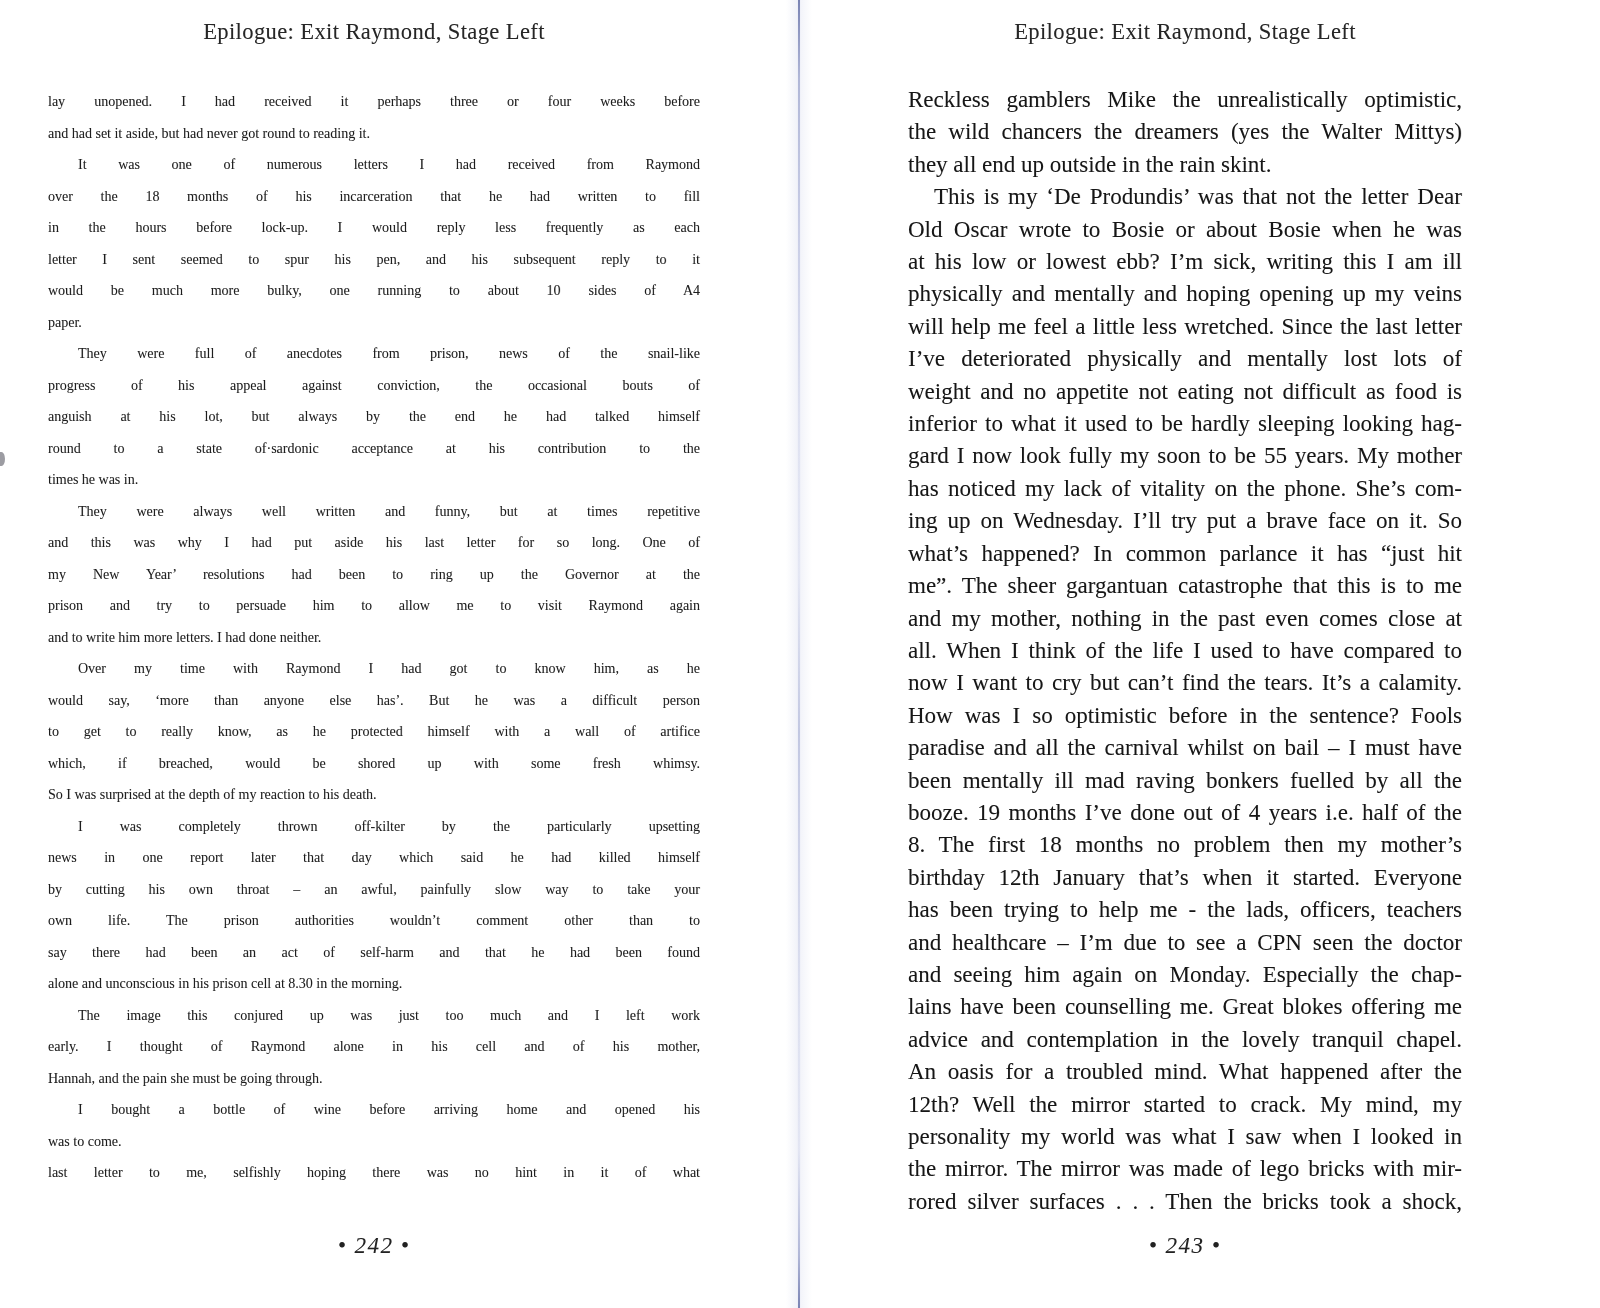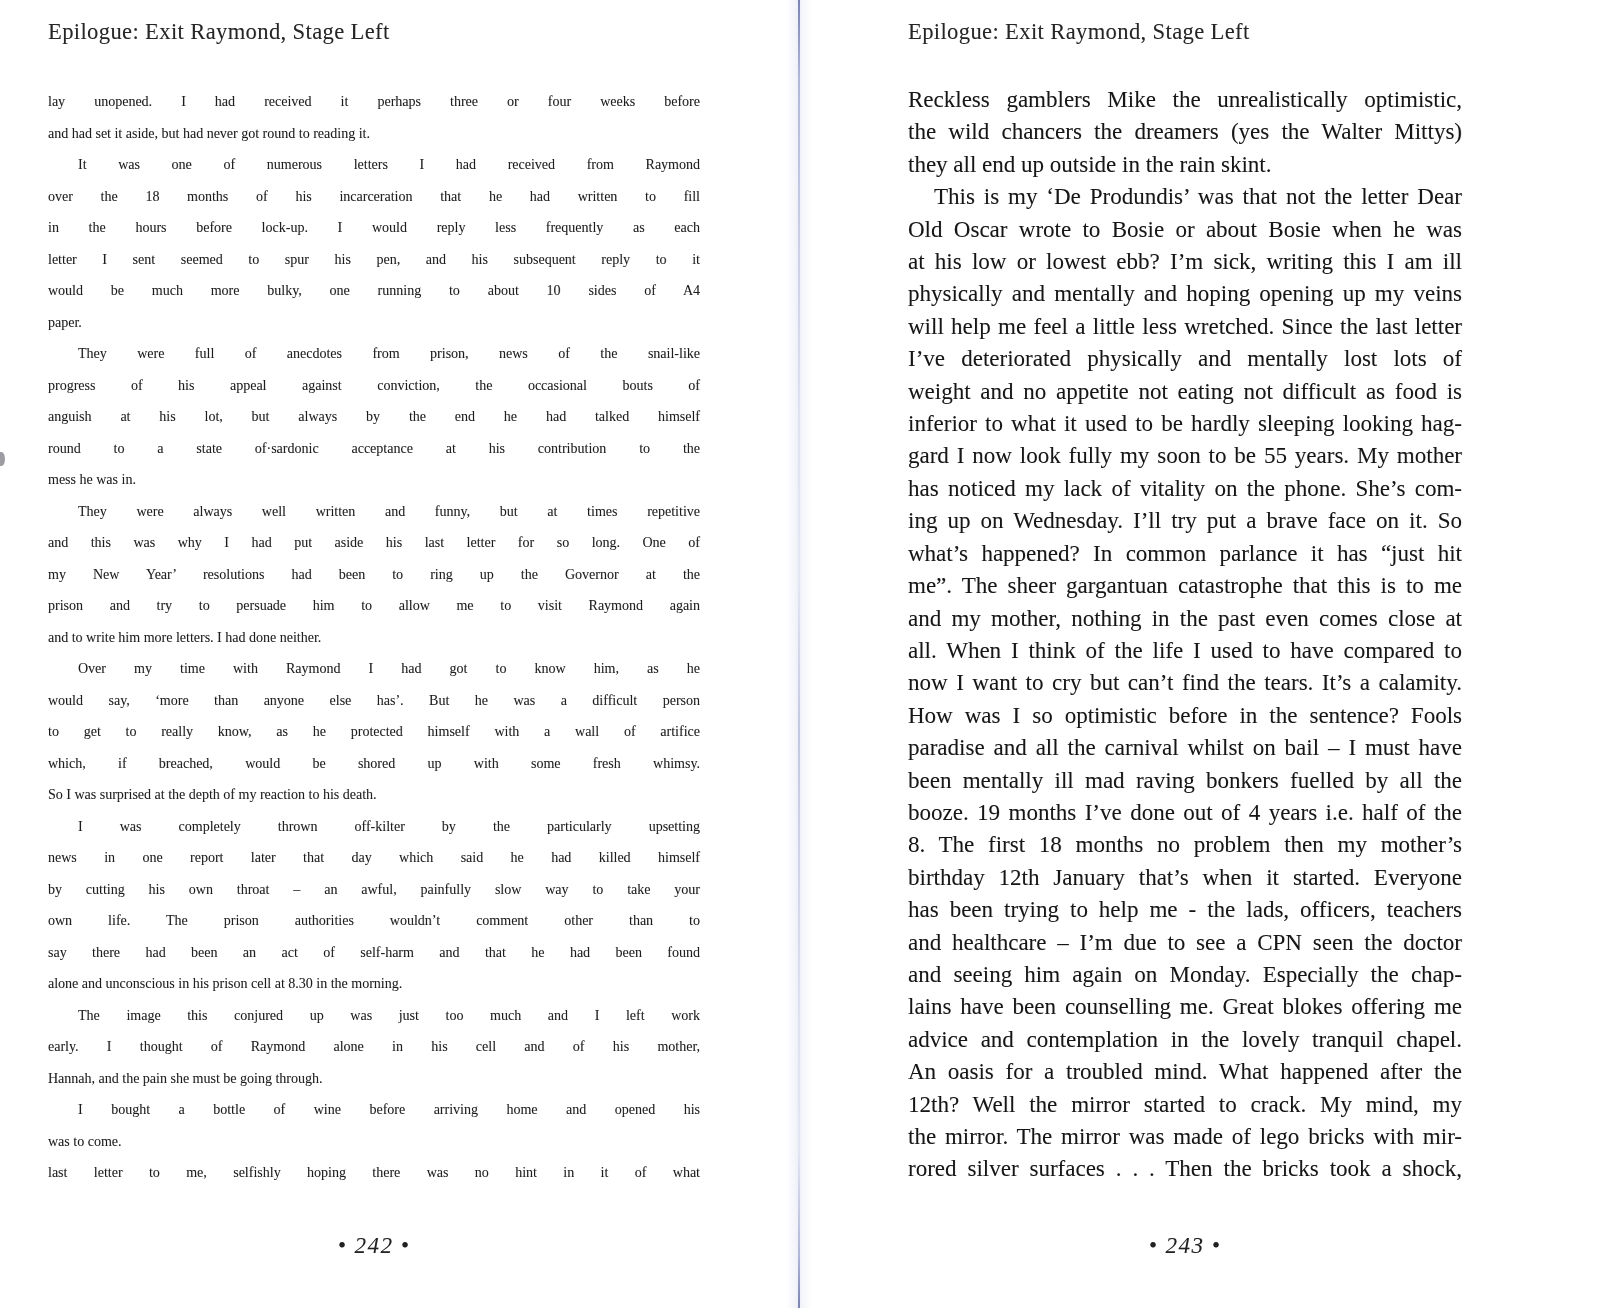--- a/index.html
+++ b/index.html
@@ -11,20 +11,21 @@
     overflow: hidden;
     font-family: "Liberation Serif", "DejaVu Serif", serif;
     color: #1d1d1d;
   }
   .page { position: absolute; top: 0; height: 1308px; }
   .page.left  { left: 48px;  width: 652px; }
   .page.right { left: 908px; width: 554px; }
 
   .running-header {
     position: absolute; top: 19px; left: 0; right: 0;
+    text-align: center;
     font-size: 22.5px;
     letter-spacing: 0.4px;
     white-space: nowrap;
     color: #262626;
     text-shadow: 0.3px 0.3px 0.6px rgba(70,70,70,0.28);
   }
 
   .page-body { position: absolute; left: 0; right: 0; }
   .left  .page-body { top: 86px; }
   .right .page-body { top: 84px; }
@@ -98,21 +99,21 @@
         <div class="line indent">It was one of numerous letters I had received from Raymond</div>
         <div class="line">over the 18 months of his incarceration that he had written to fill</div>
         <div class="line">in the hours before lock-up. I would reply less frequently as each</div>
         <div class="line">letter I sent seemed to spur his pen, and his subsequent reply to it</div>
         <div class="line">would be much more bulky, one running to about 10 sides of A4</div>
         <div class="line end">paper.</div>
         <div class="line indent">They were full of anecdotes from prison, news of the snail-like</div>
         <div class="line">progress of his appeal against conviction, the occasional bouts of</div>
         <div class="line">anguish at his lot, but always by the end he had talked himself</div>
         <div class="line">round to a state of·sardonic acceptance at his contribution to the</div>
-        <div class="line end">mess he was in.</div>
+        <div class="line end">times he was in.</div>
         <div class="line indent">They were always well written and funny, but at times repetitive</div>
         <div class="line">and this was why I had put aside his last letter for so long. One of</div>
         <div class="line">my New Year’ resolutions had been to ring up the Governor at the</div>
         <div class="line">prison and try to persuade him to allow me to visit Raymond again</div>
         <div class="line end">and to write him more letters. I had done neither.</div>
         <div class="line indent">Over my time with Raymond I had got to know him, as he</div>
         <div class="line">would say, ‘more than anyone else has’. But he was a difficult person</div>
         <div class="line">to get to really know, as he protected himself with a wall of artifice</div>
         <div class="line">which, if breached, would be shored up with some fresh whimsy.</div>
         <div class="line end">So I was surprised at the depth of my reaction to his death.</div>
@@ -160,20 +161,21 @@
         <div class="line">booze. 19 months I’ve done out of 4 years i.e. half of the</div>
         <div class="line">8. The first 18 months no problem then my mother’s</div>
         <div class="line">birthday 12th January that’s when it started. Everyone</div>
         <div class="line">has been trying to help me - the lads, officers, teachers</div>
         <div class="line">and healthcare – I’m due to see a CPN seen the doctor</div>
         <div class="line">and seeing him again on Monday. Especially the chap-</div>
         <div class="line">lains have been counselling me. Great blokes offering me</div>
         <div class="line">advice and contemplation in the lovely tranquil chapel.</div>
         <div class="line">An oasis for a troubled mind. What happened after the</div>
         <div class="line">12th? Well the mirror started to crack. My mind, my</div>
+        <div class="line">personality my world was what I saw when I looked in</div>
         <div class="line">the mirror. The mirror was made of lego bricks with mir-</div>
         <div class="line">rored silver surfaces . . . Then the bricks took a shock,</div>
       </div>
     <div class="page-number">• 243 •</div>
   </section>
 
   <div class="gutter"></div>
   <div class="gutter-line"></div>
   <div class="speck"></div>
 

